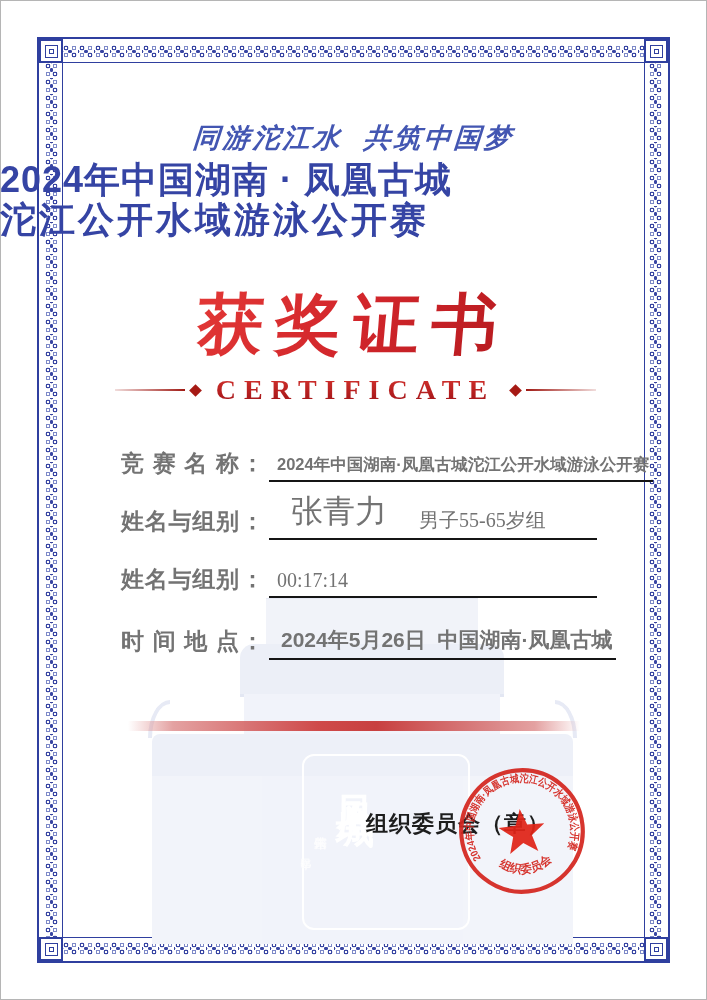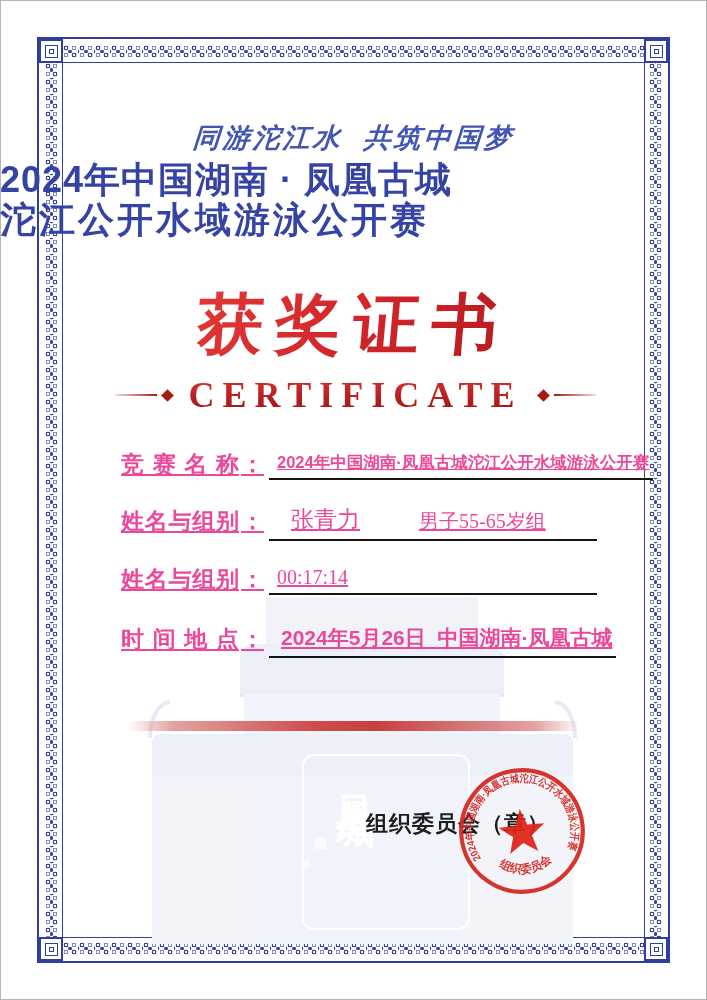--- a/index.html
+++ b/index.html
@@ -84,36 +84,36 @@
     background:linear-gradient(115deg,#ef453e 8%,#d2262b 50%,#9c1015 95%);
     -webkit-background-clip:text;background-clip:text;color:transparent;
     -webkit-text-fill-color:transparent;white-space:pre;
   }
   .cert-row{position:absolute;left:115px;right:111px;top:374px;display:flex;align-items:center;z-index:2;}
   .cert-hline{flex:1;height:2px;}
   .cert-hline.l{background:linear-gradient(90deg,rgba(160,25,20,.15),#a01a14);}
   .cert-hline.r{background:linear-gradient(270deg,rgba(160,25,20,.15),#a01a14);}
   .cert-diamond{width:9px;height:9px;background:#a61a14;transform:rotate(45deg);margin:0 6px;flex:none;}
   .cert-word{
-    font-family:"Liberation Serif",serif;font-weight:bold;font-size:36px;letter-spacing:8px;
+    font-family:"Liberation Serif",serif;font-weight:bold;font-size:28px;letter-spacing:8px;
     margin:0 10px;flex:none;
     background:linear-gradient(180deg,#d8352f,#9c1015);
     -webkit-background-clip:text;background-clip:text;color:transparent;-webkit-text-fill-color:transparent;
   }
 
   
-  .row{position:absolute;left:121px;width:476px;display:flex;align-items:center;z-index:2;color:#ec4899;text-decoration:underline;}
+  .row{position:absolute;left:121px;width:476px;display:flex;align-items:flex-end;z-index:2;color:#737373;}
   .row-label{
     width:118px;font-size:23px;font-weight:bold;text-align:justify;text-align-last:justify;
     padding-bottom:3px;flex:none;
   }
   .row-colon{font-size:23px;font-weight:bold;padding-bottom:3px;margin-left:2px;flex:none;}
   .row-line{flex:1;border-bottom:2px solid #151515;margin-left:5px;display:flex;align-items:flex-end;padding:0 4px 4px 8px;}
   .val-compact{font-size:16.5px;font-weight:bold;letter-spacing:0;white-space:pre;}
-  .val-serif .v1{font-family:"Liberation Serif",serif;font-size:23px;min-width:128px;margin-left:14px;}
+  .val-serif .v1{font-family:"Liberation Serif",serif;font-size:32px;min-width:128px;margin-left:14px;}
   .val-serif .v2{font-family:"Liberation Serif",serif;font-size:20px;}
   .val-date{font-size:21px;font-weight:bold;white-space:pre;margin-left:4px;}
 
   
   .red-divider{
     position:absolute;left:128px;top:721px;width:452px;height:10px;z-index:1;
     background:linear-gradient(90deg,rgba(207,74,74,0) 0%,rgba(221,138,138,.8) 10%,#cf4a4a 42%,#c84040 55%,rgba(221,138,138,.8) 90%,rgba(207,74,74,0) 100%);
   }
   .committee{
     position:absolute;left:366px;top:809px;z-index:2;color:#1d1d1d;

